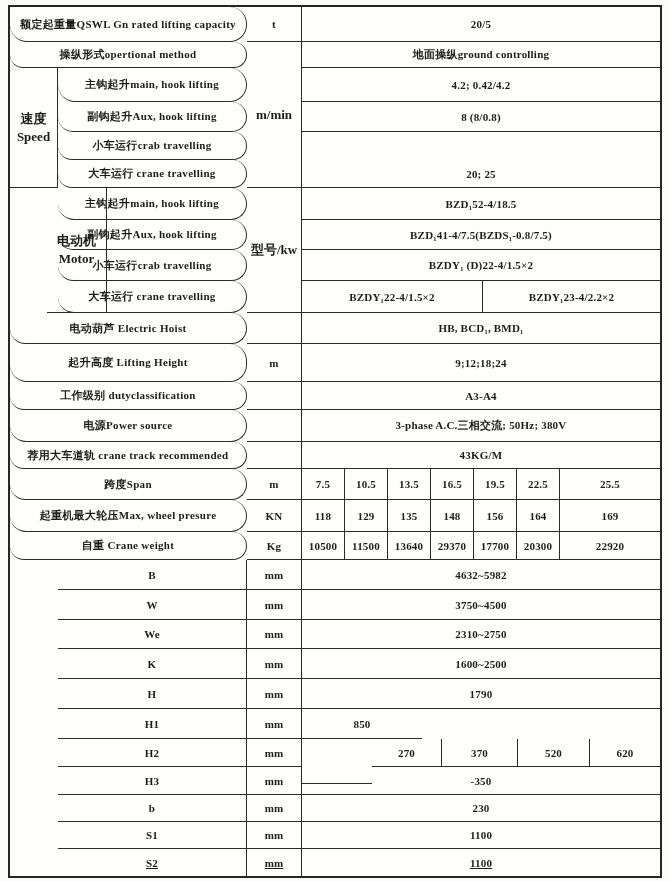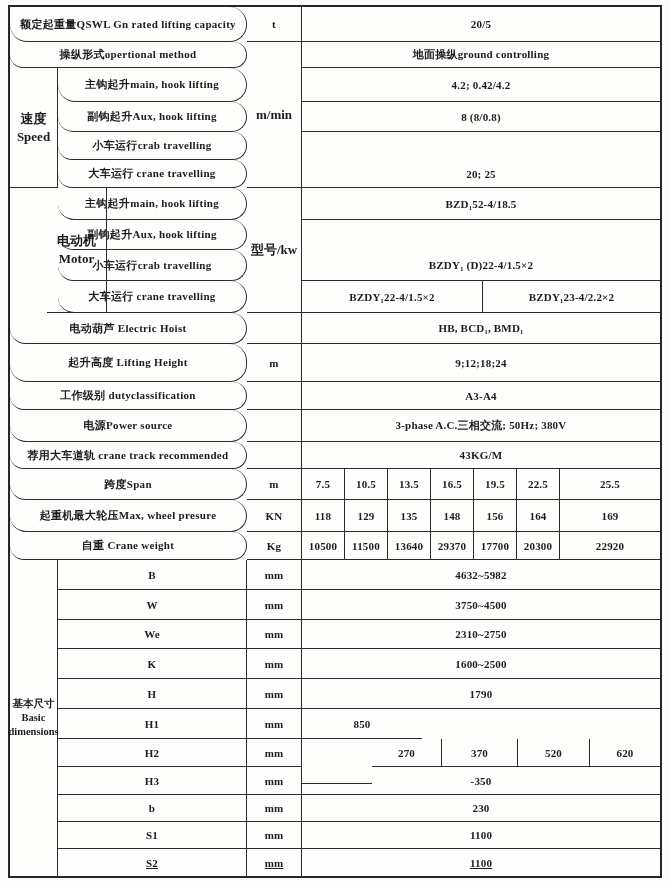--- a/index.html
+++ b/index.html
@@ -73,25 +73,20 @@
 <div class="tbl">
 
   <div class="abs speed-group">
     <span>速度</span>
     <span>Speed</span>
   </div>
   <div class="abs motor-group">
     <span>电动机</span>
     <span>Motor</span>
   </div>
-  <div class="abs dims-group">
-    <span>基本尺寸</span>
-    <span>Basic</span>
-    <span>dimensions</span>
-  </div>
   <div class="abs unit-speed">m/min</div>
   <div class="abs unit-motor">型号/kw</div>
 
   <div class="row" style="height:35px">
     <div class="c w-lab lbl">额定起重量QSWL Gn rated lifting capacity</div>
     <div class="c w-u">t</div>
     <div class="c w-d last">20/5</div>
   </div>
 
   <div class="row" style="height:26px">
@@ -127,20 +122,21 @@
   <div class="row" style="height:32px">
     <div class="c w-c1 sp"></div>
     <div class="c w-c2 lbl">主钩起升main, hook lifting</div>
     <div class="c w-u sp"></div>
     <div class="c w-d last">BZD₁52-4/18.5</div>
   </div>
   <div class="row" style="height:30px">
     <div class="c w-c1 sp"></div>
     <div class="c w-c2 lbl">副钩起升Aux, hook lifting</div>
     <div class="c w-u sp"></div>
+    <div class="c w-d last">BZD₁41-4/7.5(BZDS₁-0.8/7.5)</div>
   </div>
   <div class="row" style="height:31px">
     <div class="c w-c1 sp"></div>
     <div class="c w-c2 lbl">小车运行crab travelling</div>
     <div class="c w-u sp"></div>
     <div class="c w-d last">BZDY₁ (D)22-4/1.5×2</div>
   </div>
   <div class="row" style="height:32px">
     <div class="c w-c1 sp"></div>
     <div class="c w-c2 lbl">大车运行 crane travelling</div>

